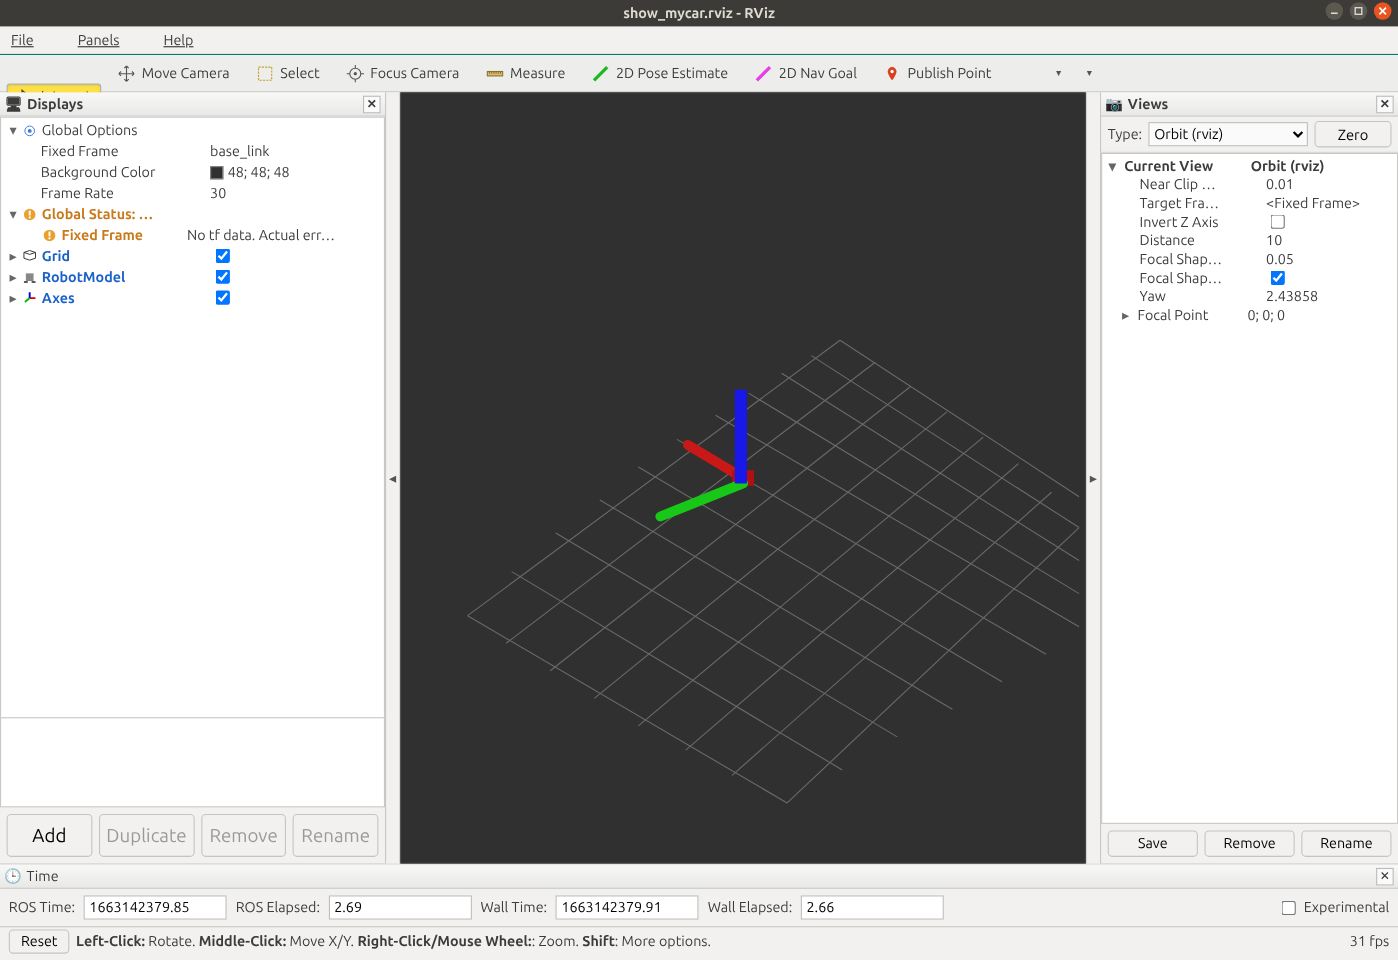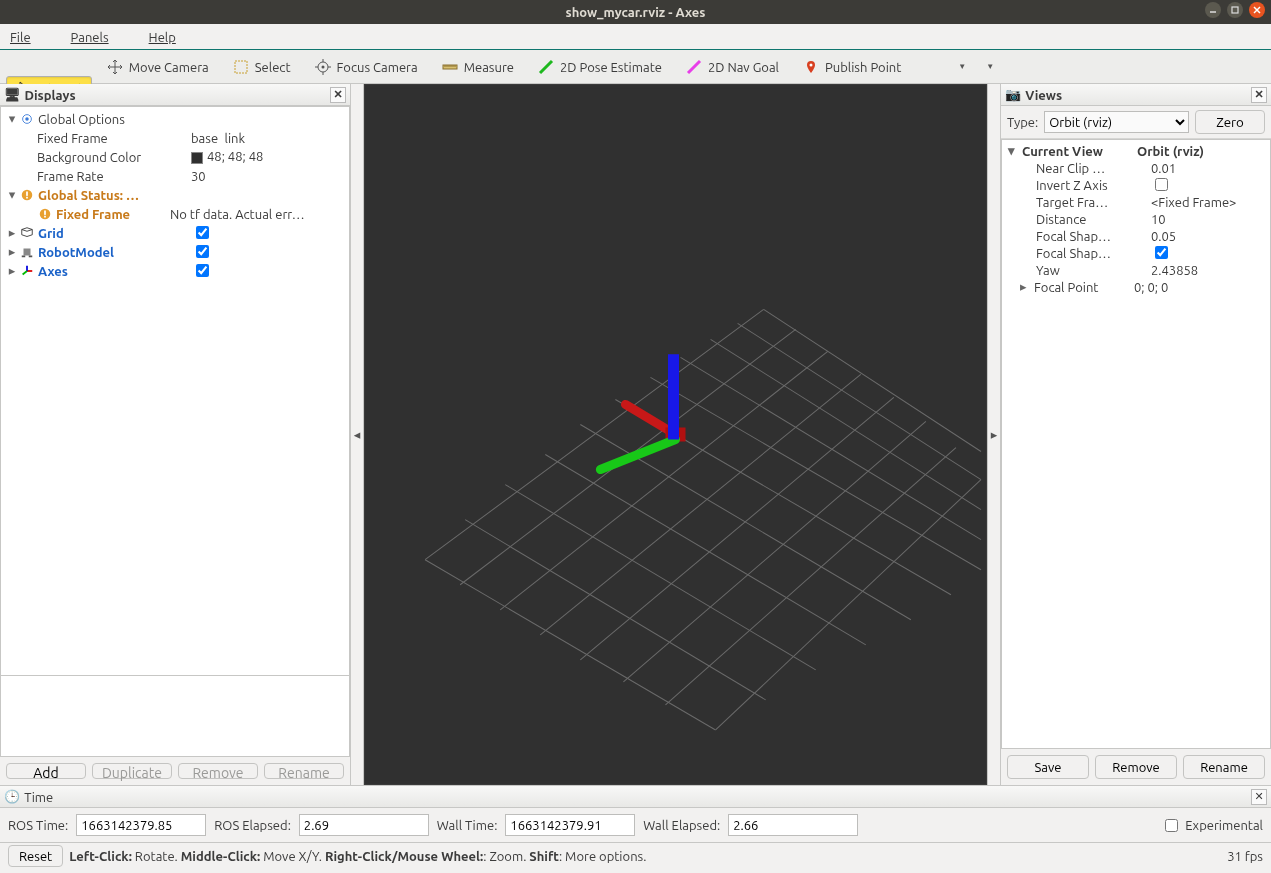--- a/index.html
+++ b/index.html
@@ -23,21 +23,21 @@
 .mainrow { display:flex; height:calc(100% - 24px - 26px - 34px - 28px - 34px - 26px); }
 html, body { height:100%; }
 .panel-head { height:22px; background:linear-gradient(#f8f8f7,#e8e8e6); border-bottom:1px solid #c7c7c5; display:flex; align-items:center; padding:0 4px; font-weight:bold; font-size:13px; }
 .panel-head .phicon { margin-right:4px; }
 .panel-head .closex { margin-left:auto; width:16px; height:16px; border:1px solid #bbb; background:#fafafa; font-size:11px; display:flex; align-items:center; justify-content:center; cursor:default;}
 
 .left { width:350px; min-width:350px; display:flex; flex-direction:column; gap:0; }
 .left .tree { flex:1; background:#fff; border:1px solid #c7c7c5; margin:0; overflow:auto; padding:2px 0; font-size:13px; }
 .left .descbox { height:82px; background:#fff; border:1px solid #c7c7c5; margin-top:-1px; }
 .left .btnrow { display:flex; gap:6px; padding:6px; }
-.left .btnrow button { flex:1; height:16px; background:#f2f1f0; border:1px solid #c4c4c2; border-radius:4px; font-size:14px; }
+.left .btnrow button { flex:1; height:39px; background:#f2f1f0; border:1px solid #c4c4c2; border-radius:4px; font-size:17px; }
 .left .btnrow button[disabled] { color:#9a9a98; }
 
 .tree-row { display:flex; align-items:center; height:19px; padding-left:4px; white-space:nowrap; }
 .tree-row .arrow { width:14px; text-align:center; color:#666; cursor:default;}
 .tree-row .icon { width:16px; height:16px; margin-right:3px; display:inline-flex; align-items:center; justify-content:center;}
 .tree-row .name { flex:0 0 150px; overflow:hidden; text-overflow:ellipsis; }
 .tree-row .val { flex:1; overflow:hidden; text-overflow:ellipsis; padding-left:4px;} .i2 { padding-left:36px; }
 .cb { width:13px; height:13px; }
 .swatch { width:12px; height:12px; background:#303030; border:1px solid #888; display:inline-block; margin-right:4px; vertical-align:middle;}
 .blue { color:#1a62c8; font-weight:bold; }
@@ -74,21 +74,21 @@
 .statusbar button { height:22px; padding:0 10px; background:#f2f1f0; border:1px solid #c4c4c2; border-radius:4px; font-size:13px;}
 .statusbar .fps { margin-left:auto; }
 .statusbar b { font-weight:bold; }
 
 .viewport svg { width:100%; height:100%; display:block; }
 </style>
 </head>
 <body>
 
 <div class="titlebar">
-  <span>show_mycar.rviz - Axes</span>
+  <span>show_mycar.rviz - RViz</span>
   <div class="tbtns">
     <span class="tbtn">
         <svg viewBox="0 0 10 10">
           <line x1="2" y1="7" x2="8" y2="7" stroke="#ddd" stroke-width="1.5"></line>
         </svg>
       </span>
     <span class="tbtn">
         <svg viewBox="0 0 10 10">
           <rect x="2" y="2" width="6" height="6" fill="none" stroke="#ddd" stroke-width="1.2"></rect>
         </svg>
@@ -348,26 +348,26 @@
       <div class="view-row bold">
         <span class="arrow">▾</span>
         <span class="name">Current View</span>
         <span class="val">Orbit (rviz)</span>
       </div>
       <div class="view-row vi2">
           <span class="name">Near Clip …</span>
           <span class="val">0.01</span>
         </div>
       <div class="view-row vi2">
+          <span class="name">Target Fra…</span>
+          <span class="val">&lt;Fixed Frame&gt;</span>
+        </div>
+      <div class="view-row vi2">
           <span class="name">Invert Z Axis</span>
           <span class="val"><input type="checkbox" class="cb" style=""></span>
-        </div>
-      <div class="view-row vi2">
-          <span class="name">Target Fra…</span>
-          <span class="val">&lt;Fixed Frame&gt;</span>
         </div>
       <div class="view-row vi2">
           <span class="name">Distance</span>
           <span class="val">10</span>
         </div>
       <div class="view-row vi2">
           <span class="name">Focal Shap…</span>
           <span class="val">0.05</span>
         </div>
       <div class="view-row vi2">

